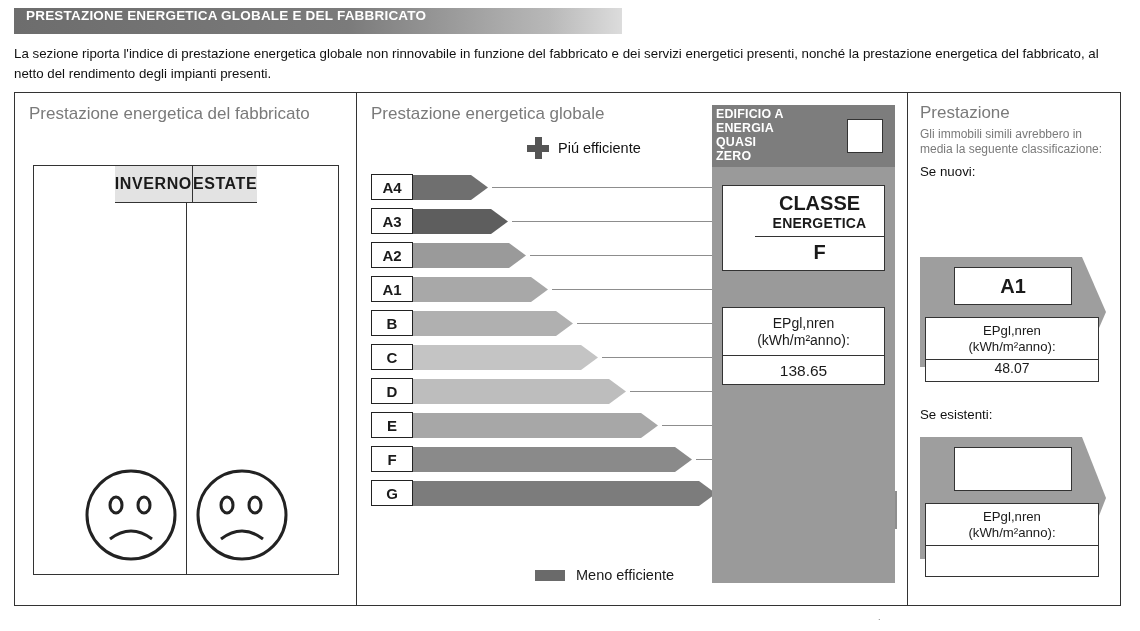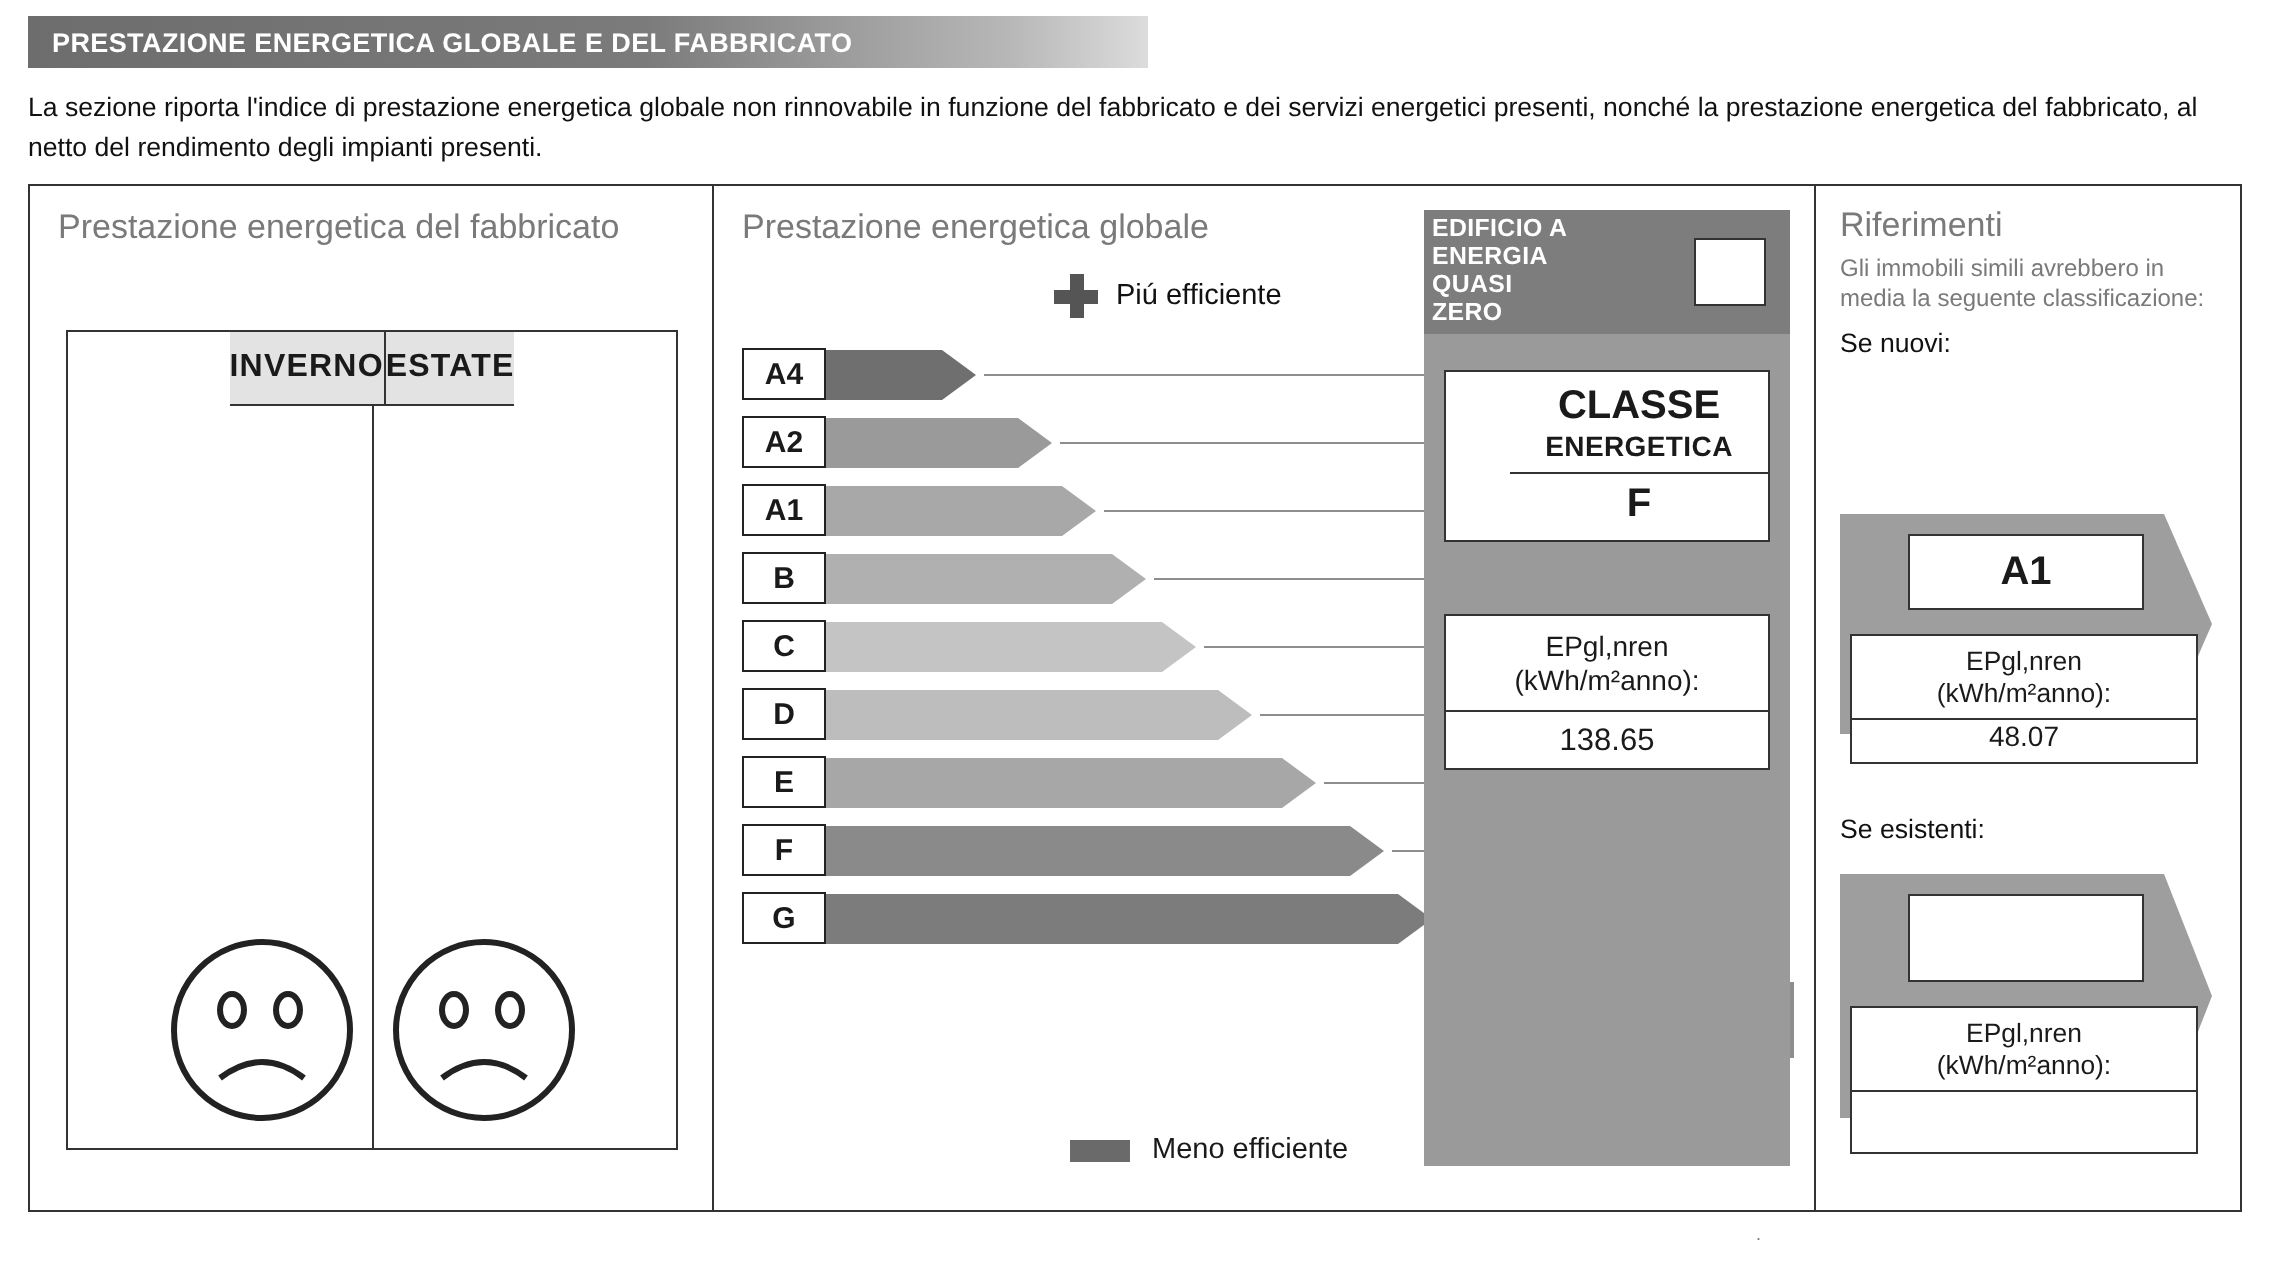--- a/index.html
+++ b/index.html
@@ -19,25 +19,24 @@
     position: relative;
     width: 1140px;
     height: 631px;
   }
 
   
   .header-band {
     position: absolute;
     left: 14px;
     top: 8px;
-    width: 560px;
+    width: 608px;
     height: 26px;
     background: linear-gradient(to right, #6d6d6d 0%, #7b7b7b 55%, #b8b8b8 88%, #dcdcdc 100%);
     display: flex;
-    align-items: center;
   }
   .header-band .title {
     color: #ffffff;
     font-size: 13.5px;
     font-weight: bold;
     letter-spacing: 0.2px;
     padding-left: 12px;
     white-space: nowrap;
   }
 
@@ -535,20 +534,29 @@
           <div class="scale-row">
             <div class="label-box">A4</div>
             <div class="arrow">
               <svg width="75" height="25" viewBox="0 0 75 25">
                 <path d="M0 0 L58 0 L75 12.5 L58 25 L0 25 Z" fill="#6f6f6f"></path>
               </svg>
             </div>
             <div class="leader" style="left: 121px; width: 228px;"></div>
           </div>
           <div class="scale-row">
+            <div class="label-box">A3</div>
+            <div class="arrow">
+              <svg width="95" height="25" viewBox="0 0 95 25">
+                <path d="M0 0 L78 0 L95 12.5 L78 25 L0 25 Z" fill="#5e5e5e"></path>
+              </svg>
+            </div>
+            <div class="leader" style="left: 141px; width: 205px;"></div>
+          </div>
+          <div class="scale-row">
             <div class="label-box">A2</div>
             <div class="arrow">
               <svg width="113" height="25" viewBox="0 0 113 25">
                 <path d="M0 0 L96 0 L113 12.5 L96 25 L0 25 Z" fill="#9a9a9a"></path>
               </svg>
             </div>
             <div class="leader" style="left: 159px; width: 185px;"></div>
           </div>
           <div class="scale-row">
             <div class="label-box">A1</div>
@@ -645,21 +653,21 @@
         <div class="ep-box">
           <div class="ep-label">EPgl,nren
 (kWh/m²anno):</div>
           <div class="ep-divider"></div>
           <div class="ep-value">138.65</div>
         </div>
       </div>
     </div>
 
     <div class="col col-right">
-      <div class="rif-heading">Riferimenti</div>
+      <div class="rif-heading">Prestazione</div>
       <div class="rif-sub">Gli immobili simili avrebbero in media la seguente classificazione:</div>
       <div class="rif-small">Se nuovi:</div>
 
       <div class="ref-block" style="top:160px; height:130px;">
         <div class="ref-arrow-bg">
           <svg width="188" height="118" viewBox="0 0 188 118">
             <path d="M0 4 L162 4 L186 59 L162 114 L0 114 Z" fill="#9e9e9e"></path>
           </svg>
         </div>
         <div class="ref-class-box">A1</div>

